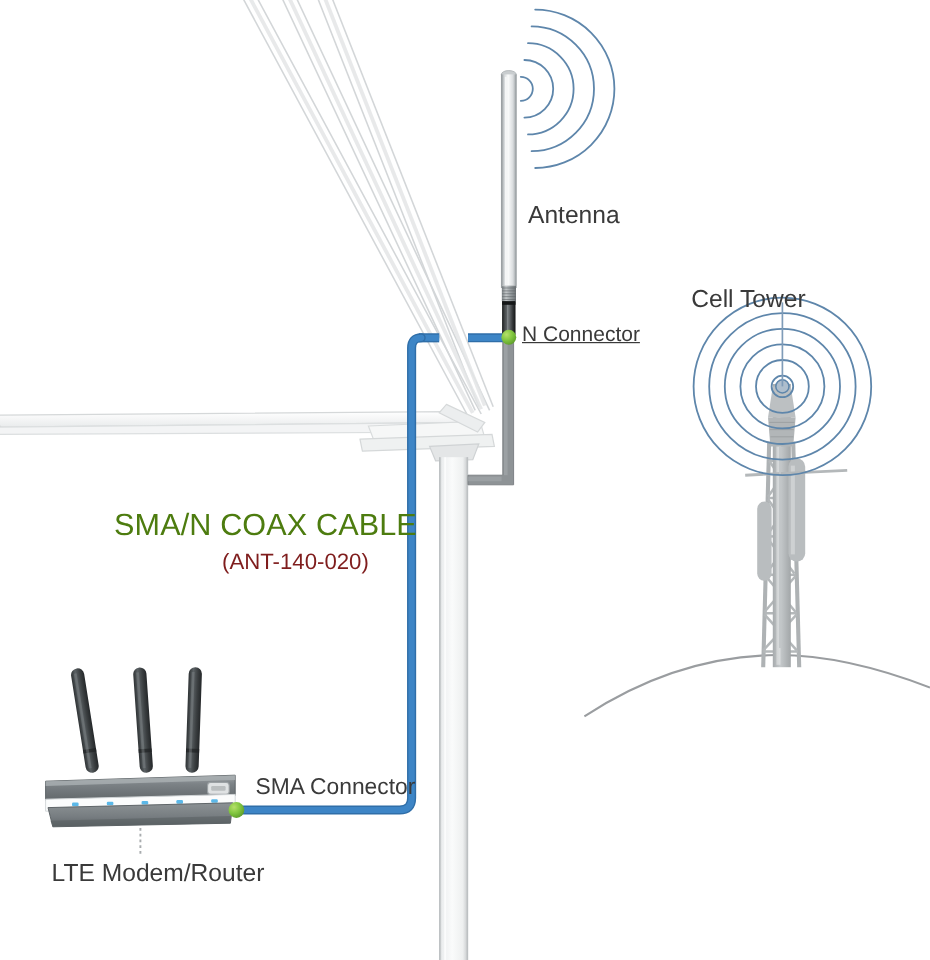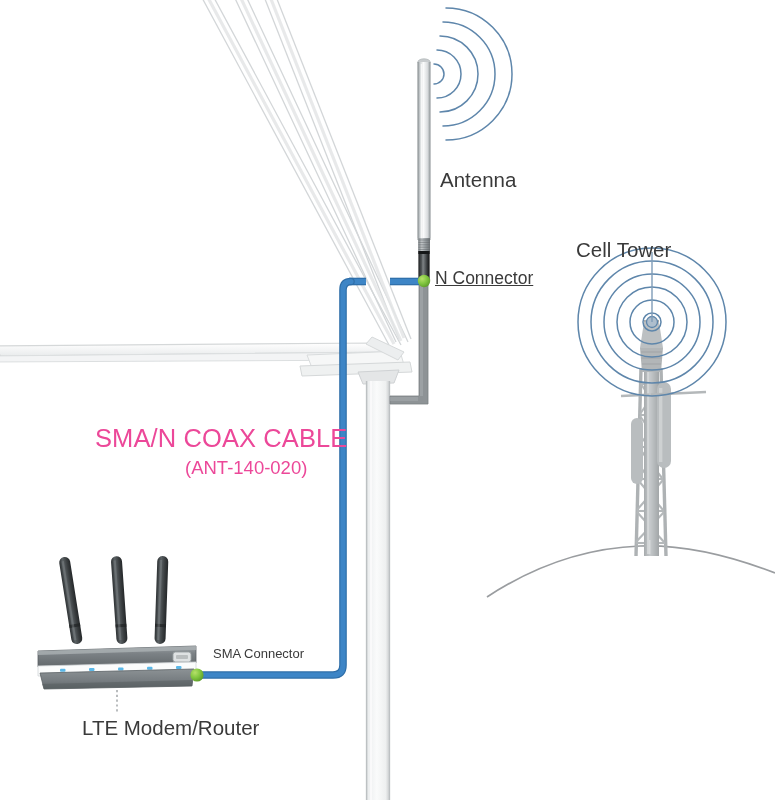--- a/index.html
+++ b/index.html
@@ -45,41 +45,40 @@
     text-decoration: underline;
   }
   #label-cell-tower {
     left: 576px;
     top: 240px;
     font-size: 20.5px;
   }
   #label-sma-connector {
     left: 213px;
     top: 647px;
-    font-size: 13px;
+    font-size: 19px;
     text-align: center;
   }
   #label-lte-router {
     left: 43px;
     top: 718px;
     font-size: 20.5px;
-    margin-left: 39px;
   }
   #label-coax-title {
     left: 95px;
     top: 426px;
     font-size: 25.5px;
-    color: #ec4899;
+    color: #4d7c0f;
     letter-spacing: 0.1px;
   }
   #label-coax-part {
     left: 185px;
     top: 459px;
     font-size: 18.5px;
-    color: #ec4899;
+    color: #7f1d1d;
   }
 </style>
 </head>
 <body>
 
 <div id="diagram-root">
 
   <svg id="diagram-svg" viewBox="0 0 775 800" xmlns="http://www.w3.org/2000/svg">
     <defs>
       <linearGradient id="poleGrad" x1="0" y1="0" x2="1" y2="0">

